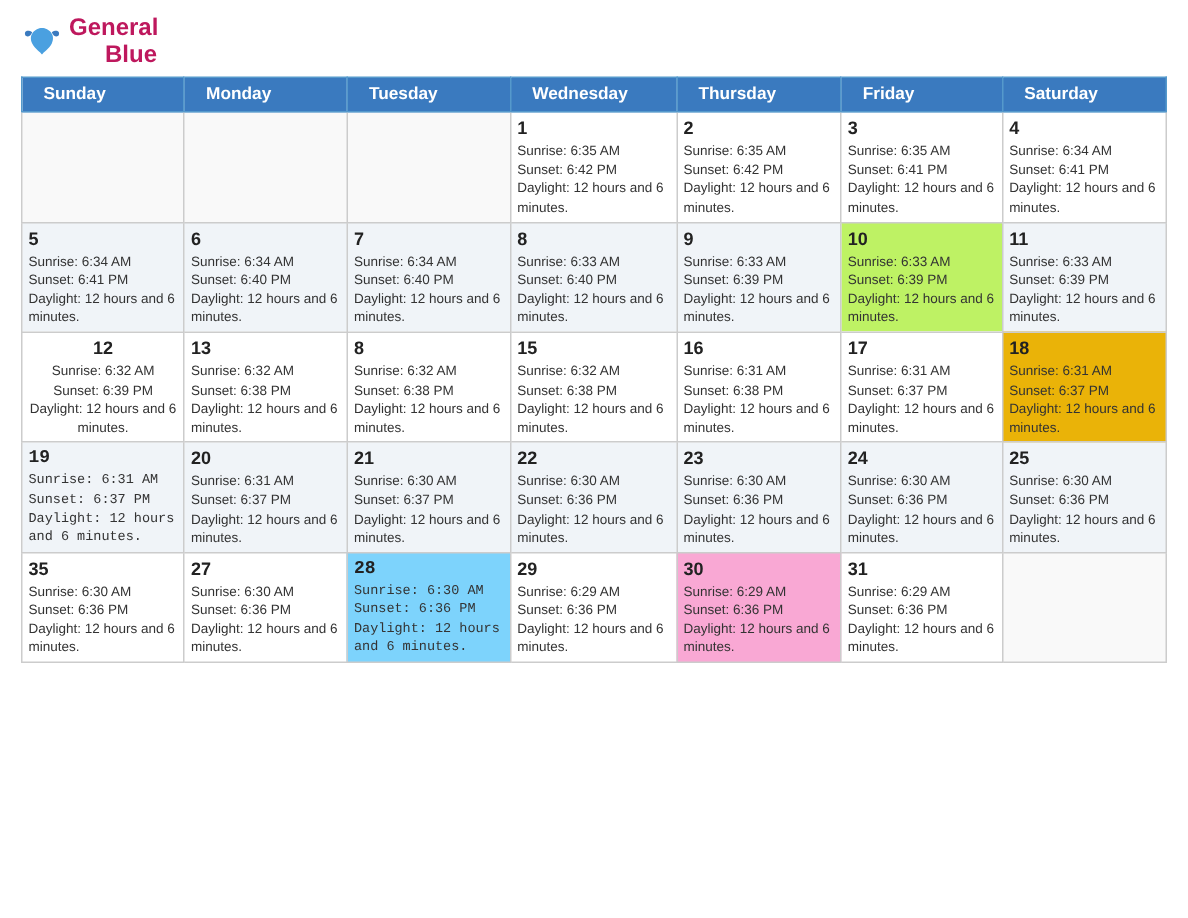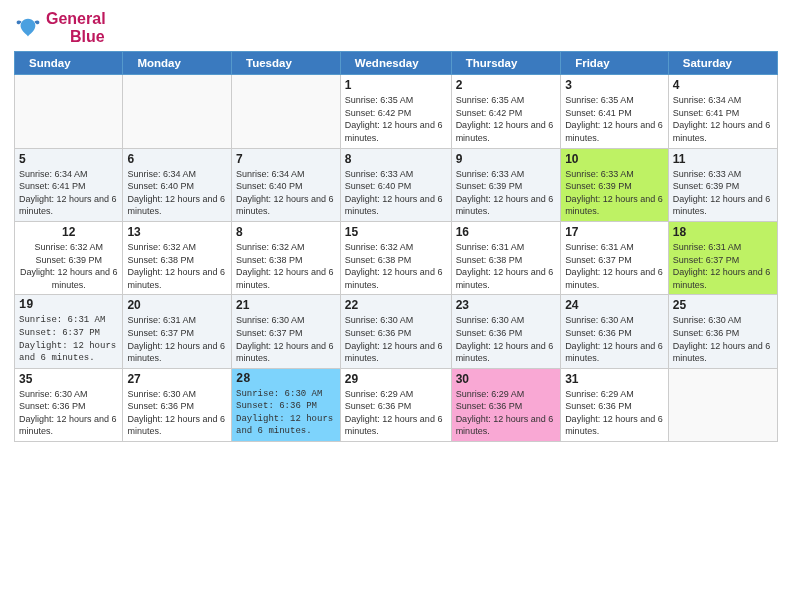--- a/index.html
+++ b/index.html
@@ -230,21 +230,21 @@
             <div class="day-info" style="white-space: pre-line;">Sunrise: 6:31 AM
 Sunset: 6:38 PM
 Daylight: 12 hours and 6 minutes.</div>
           </td>
           <td style="background: rgb(255, 255, 255);">
             <span class="day-num">17</span>
             <div class="day-info" style="white-space: pre-line;">Sunrise: 6:31 AM
 Sunset: 6:37 PM
 Daylight: 12 hours and 6 minutes.</div>
           </td>
-          <td style="background: #bef264;">
+          <td style="background: #eab308;">
             <span class="day-num">18</span>
             <div class="day-info" style="white-space: pre-line;">Sunrise: 6:31 AM
 Sunset: 6:37 PM
 Daylight: 12 hours and 6 minutes.</div>
           </td>
         </tr>
         <tr>
           <td style="background: rgb(240, 244, 248); font-family: Liberation Mono, monospace;">
             <span class="day-num">19</span>
             <div class="day-info" style="white-space: pre-line;">Sunrise: 6:31 AM

